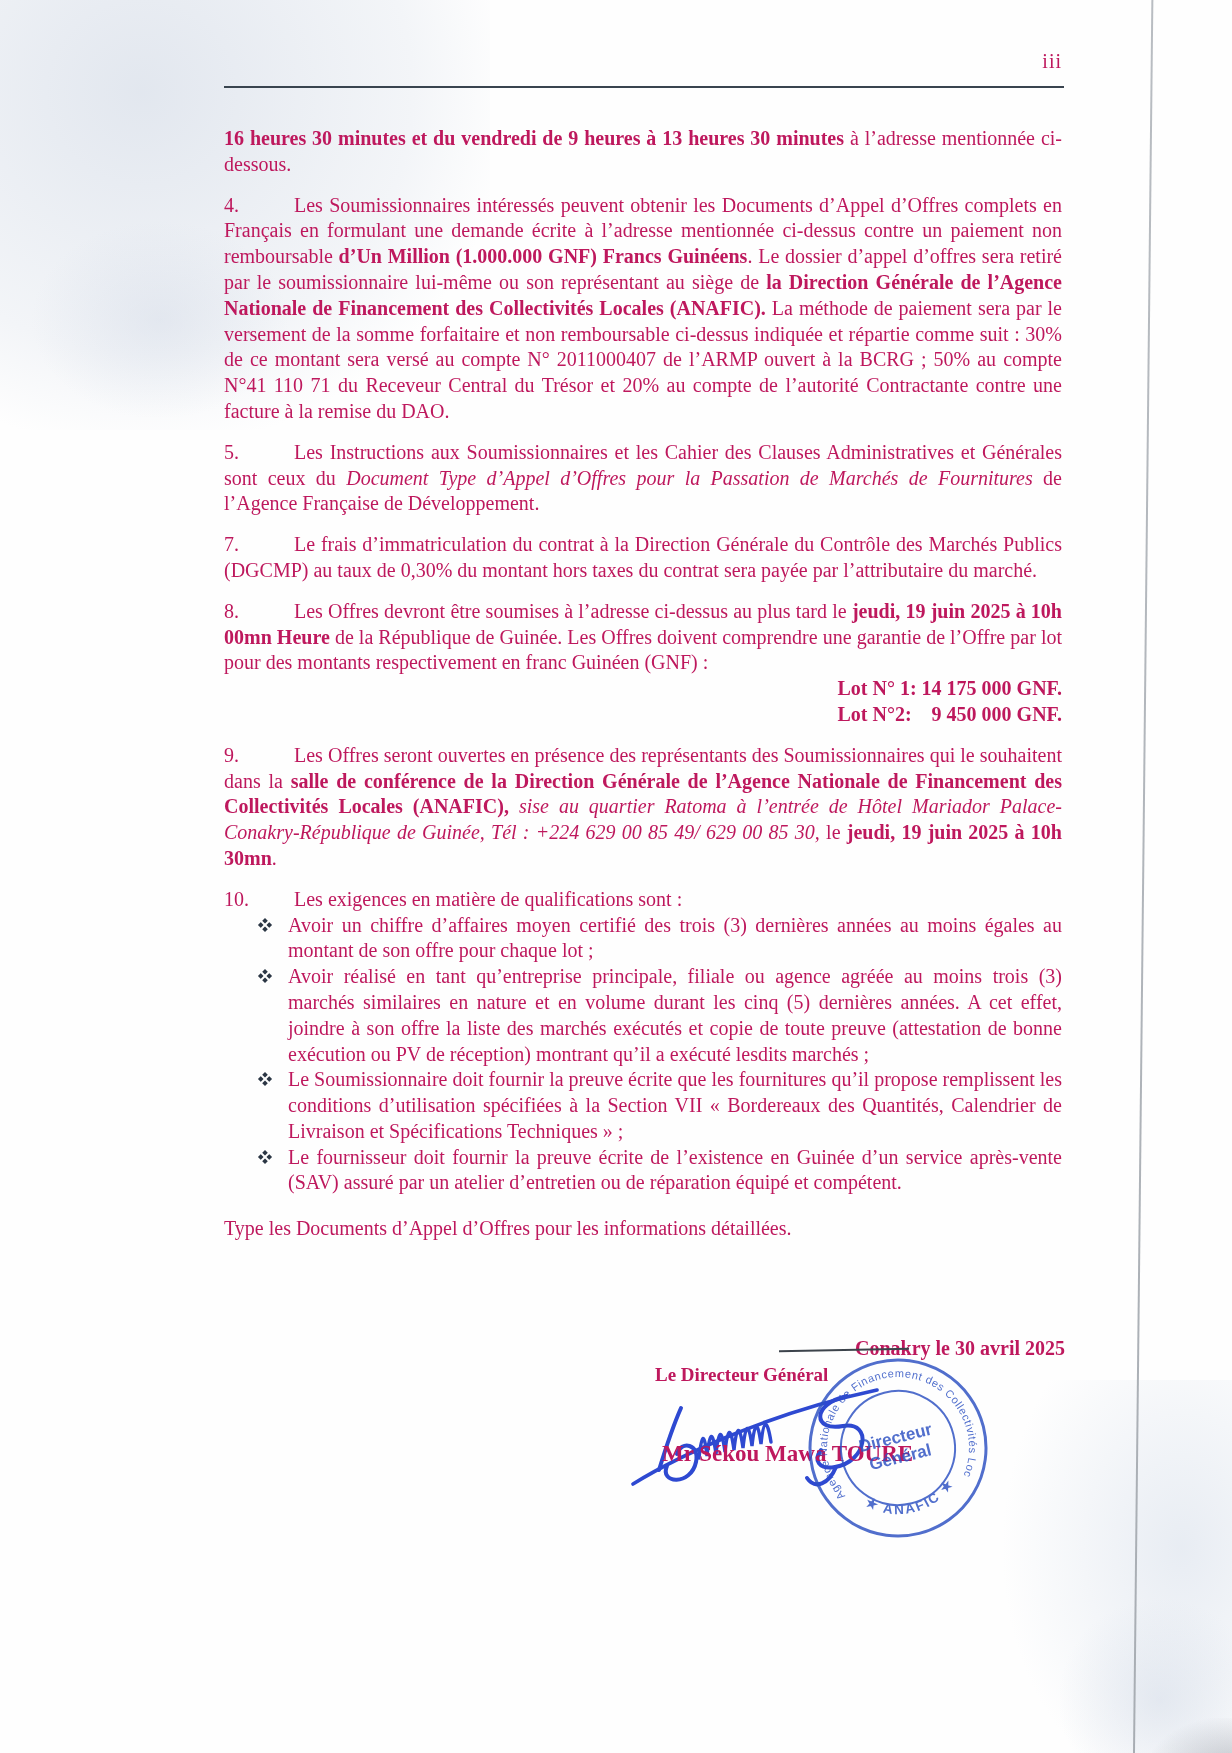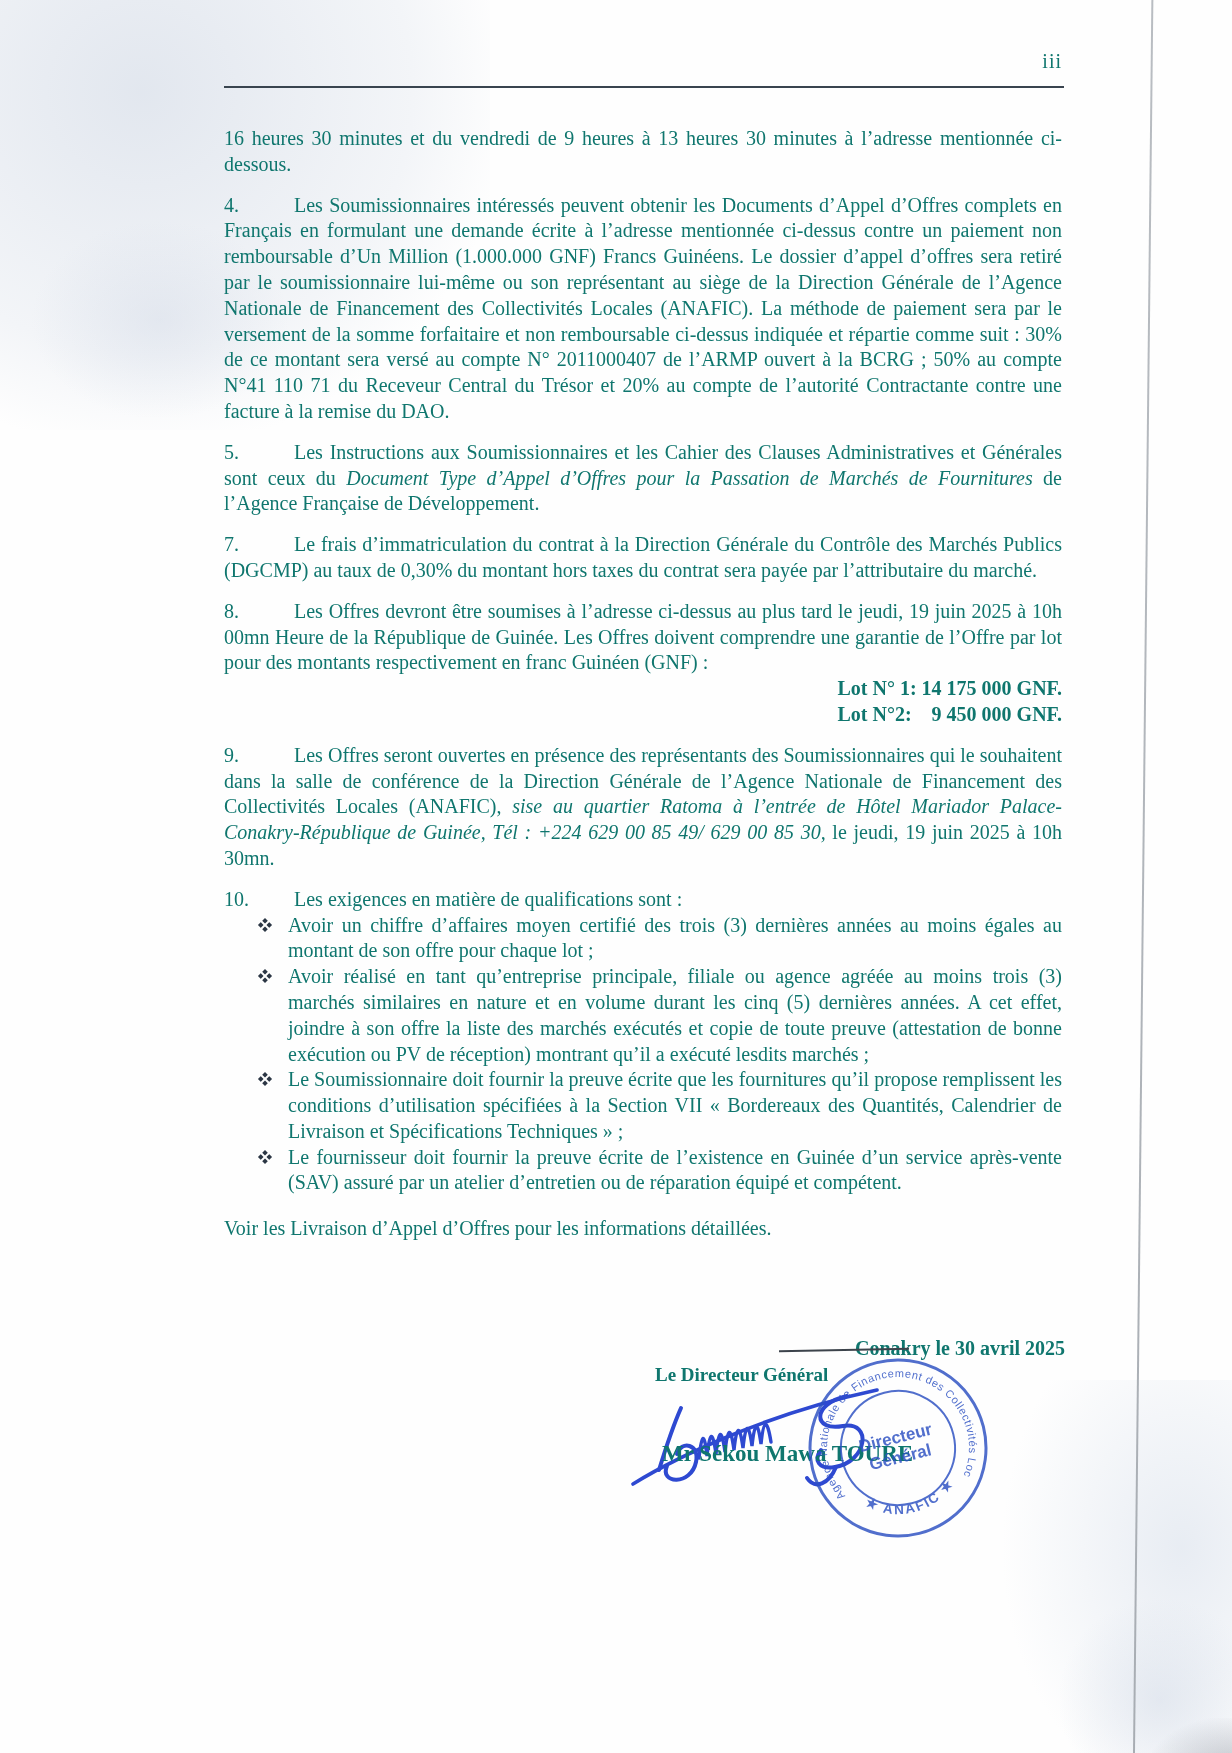--- a/index.html
+++ b/index.html
@@ -2,21 +2,21 @@
 <html><head>
 <meta charset="utf-8">
 <style>
   html,body{margin:0;padding:0;background:#ffffff;}
   .page{
     position:relative;
     width:1232px;height:1753px;
     background:#fefefe;
     overflow:hidden;
     font-family:"Liberation Serif", serif;
-    color:#0f766e;
+    color:#be185d;
   }
   
   .smudge{position:absolute;pointer-events:none;}
   .smudge.tl{left:-90px;top:-90px;width:580px;height:520px;
     background:radial-gradient(ellipse at 40% 35%, rgba(203,212,226,0.55), rgba(210,218,230,0.25) 55%, rgba(255,255,255,0) 75%);}
   .smudge.tl2{left:30px;top:220px;width:260px;height:200px;
     background:radial-gradient(ellipse, rgba(206,214,228,0.4), rgba(255,255,255,0) 70%);}
   .smudge.r1{left:1000px;top:1380px;width:260px;height:420px;
     background:radial-gradient(ellipse at 70% 40%, rgba(210,219,232,0.5), rgba(255,255,255,0) 70%);}
   .smudge.r2{left:1060px;top:1600px;width:200px;height:200px;
@@ -31,21 +31,21 @@
   
   .pageno{position:absolute;left:224px;top:50px;width:838px;text-align:right;font-size:20px;letter-spacing:1px;}
   .rule{position:absolute;left:224px;top:86px;width:840px;height:2.4px;background:#39444f;}
   
   .content{
     position:absolute;left:224px;top:126px;width:838px;
     font-size:20px;line-height:25.8px;text-align:justify;
   }
   .para{margin:0 0 15px 0;}
   .pnum{display:inline-block;width:70px;}
-  .b{font-weight:normal;margin-top:34px;}
+  .b{font-weight:bold;margin-top:34px;}
   .i{font-style:italic;}
   .lot{font-weight:bold;margin-left:196px;white-space:pre-wrap;text-align:right;}
   .bullet{position:relative;margin-left:30px;padding-left:34px;}
   .diamond{
     position:absolute;left:6px;top:7px;width:10px;height:10px;
     background:#2b3644;transform:rotate(45deg);
   }
   .diamond::before{content:"";position:absolute;left:4px;top:-1px;width:2px;height:12px;background:#fefefe;}
   .diamond::after{content:"";position:absolute;top:4px;left:-1px;height:2px;width:12px;background:#fefefe;}
   .closing{margin-top:20px;text-align:left;}
@@ -76,21 +76,21 @@
   <div class="content">
     <div id="paragraphs">
         <div class="para"><span class="b">16 heures 30 minutes et du vendredi  de 9 heures à 13 heures 30 minutes</span><span> à l’adresse mentionnée ci-dessous.</span></div>
         <div class="para"><span class="pnum">4.</span><span>Les Soumissionnaires intéressés peuvent obtenir les Documents d’Appel d’Offres complets en Français en formulant une demande écrite à l’adresse mentionnée ci-dessus contre un paiement non remboursable </span><span class="b">d’Un Million (1.000.000 GNF) Francs Guinéens</span><span>.  Le dossier d’appel d’offres sera retiré par le soumissionnaire lui-même ou son représentant au siège de </span><span class="b">la Direction Générale de l’Agence Nationale de Financement des Collectivités Locales (ANAFIC).</span><span> La méthode de paiement sera par le versement de la somme forfaitaire et non remboursable ci-dessus indiquée et répartie comme suit : 30% de ce montant sera versé au compte N° 2011000407 de l’ARMP ouvert à la BCRG ; 50% au compte N°41 110 71 du Receveur Central du Trésor et 20% au compte de l’autorité Contractante contre une facture à la remise du DAO.</span></div>
         <div class="para"><span class="pnum">5.</span><span>Les Instructions aux Soumissionnaires et les Cahier des Clauses Administratives et Générales sont ceux du </span><span class="i">Document Type d’Appel d’Offres pour la Passation de Marchés de Fournitures</span><span> de l’Agence Française de Développement.</span></div>
         <div class="para"><span class="pnum">7.</span><span>Le frais d’immatriculation du contrat à la Direction Générale du Contrôle des Marchés Publics (DGCMP) au taux de 0,30% du montant hors taxes du contrat sera payée par l’attributaire du marché.</span></div>
         <div class="para"><span class="pnum">8.</span><span>Les Offres devront être soumises à l’adresse ci-dessus au plus tard le </span><span class="b">jeudi, 19 juin 2025 à 10h 00mn Heure</span><span> de la République de Guinée. Les Offres doivent comprendre une garantie de l’Offre par lot pour des montants respectivement en franc Guinéen (GNF) :</span><div class="lot">Lot N° 1: 14 175 000 GNF.</div><div class="lot">Lot N°2:    9 450 000 GNF.</div></div>
         <div class="para"><span class="pnum">9.</span><span>Les Offres seront ouvertes en présence des représentants des Soumissionnaires qui le souhaitent dans la </span><span class="b">salle de conférence de la Direction Générale de l’Agence Nationale de Financement des Collectivités Locales (ANAFIC),</span><span class="i"> sise au quartier Ratoma à l’entrée de Hôtel Mariador Palace-Conakry-République de Guinée, Tél : +224 629 00 85 49/ 629 00 85 30,</span><span> le </span><span class="b">jeudi, 19 juin 2025 à 10h 30mn</span><span>.</span></div>
         <div class="para"><span class="pnum">10.</span><span>Les exigences en matière de qualifications sont :</span><div class="bullet"><span class="diamond"></span><span>Avoir un chiffre d’affaires moyen certifié des trois (3) dernières années au moins égales au montant de son offre pour chaque lot ;</span></div><div class="bullet"><span class="diamond"></span><span>Avoir réalisé en tant qu’entreprise principale, filiale ou agence agréée au moins trois (3) marchés similaires en nature et en volume durant les cinq (5) dernières années. A cet effet, joindre à son offre la liste des marchés exécutés et copie de toute preuve (attestation de bonne exécution ou PV de réception) montrant qu’il a exécuté lesdits marchés ;</span></div><div class="bullet"><span class="diamond"></span><span>Le Soumissionnaire doit fournir la preuve écrite que les fournitures qu’il propose remplissent les conditions d’utilisation spécifiées à la Section VII « Bordereaux des Quantités, Calendrier de Livraison et Spécifications Techniques » ;</span></div><div class="bullet"><span class="diamond"></span><span>Le fournisseur doit fournir la preuve écrite de l’existence en Guinée d’un service après-vente (SAV) assuré par un atelier d’entretien ou de réparation équipé et compétent.</span></div></div>
       </div>
-    <p class="closing">Voir les Livraison d’Appel d’Offres pour les informations détaillées.</p>
+    <p class="closing">Type les Documents d’Appel d’Offres pour les informations détaillées.</p>
   </div>
 
   <div class="sig-date">Conakry le 30 avril 2025</div>
   <div class="date-strike"></div>
   <div class="sig-title">Le Directeur Général</div>
 
   <svg class="sig-scribble" width="290" height="130" viewBox="0 0 290 130">
     <g fill="none" stroke="#2340cf" stroke-linecap="round" opacity="0.95">
       <path d="M18,112 C60,86 150,42 262,18" stroke-width="3.6"></path>
       <path d="M44,98 C52,72 58,54 66,36" stroke-width="4"></path>

